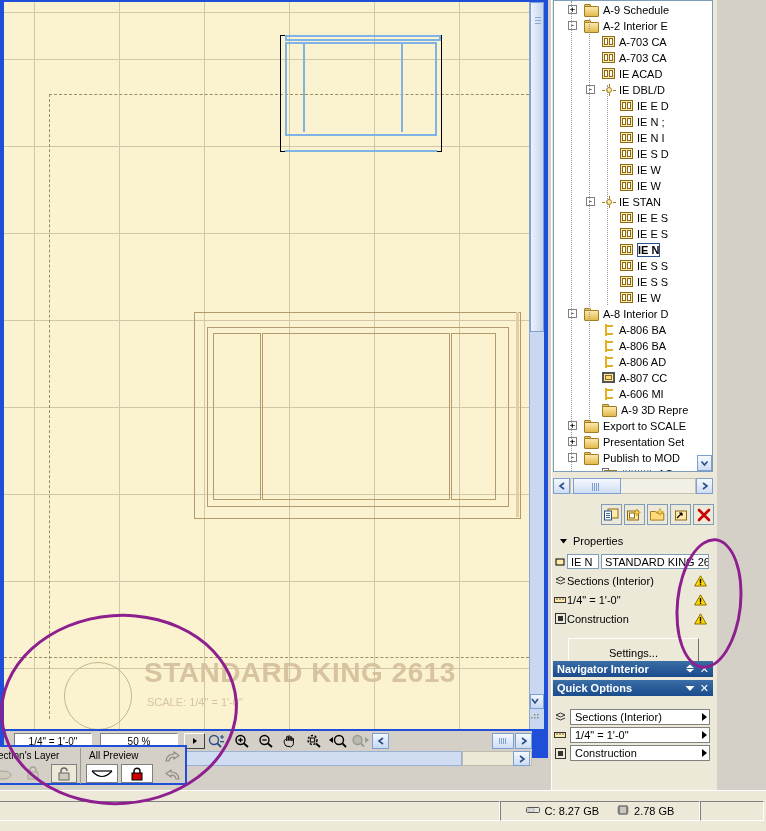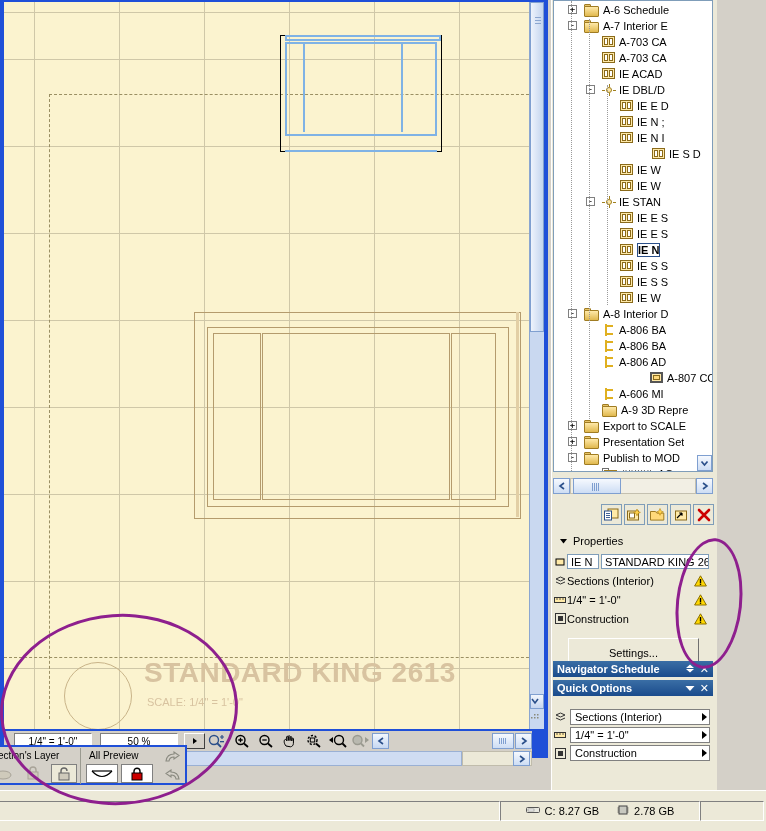--- a/index.html
+++ b/index.html
@@ -371,29 +371,29 @@
 
 <div class="abs" id="nav-panel"></div>
 
 <div class="abs" id="tree-box">
     <div class="tree-row" style="top: 1px;">
       <span class="tw" style="left: 14px; top: 3px;">+</span>
       <span class="ic-folder" style="margin-left: 30px;">
         <span class="ft"></span>
         <span class="fb"></span>
       </span>
-      <span class="tree-label">A-6 Schedule</span>
+      <span class="tree-label">A-9 Schedule</span>
     </div>
     <div class="tree-row" style="top: 17px;">
       <span class="tw" style="left: 14px; top: 3px;">-</span>
       <span class="ic-folder" style="margin-left: 30px;">
         <span class="ft"></span>
         <span class="fb"></span>
       </span>
-      <span class="tree-label">A-7 Interior E</span>
+      <span class="tree-label">A-2 Interior E</span>
     </div>
     <div class="tree-row" style="top: 33px;">
       <span class="ic-view" style="margin-left: 48px;">
         <span class="vb"></span>
         <span class="vi"></span>
         <span class="vi2"></span>
       </span>
       <span class="tree-label">A-703 CA</span>
     </div>
     <div class="tree-row" style="top: 49px;">
@@ -440,21 +440,21 @@
       <span class="tree-label">IE N ;</span>
     </div>
     <div class="tree-row" style="top: 129px;">
       <span class="ic-view" style="margin-left: 66px;">
         <span class="vb"></span>
         <span class="vi"></span>
         <span class="vi2"></span>
       </span>
       <span class="tree-label">IE N I</span>
     </div>
-    <div class="tree-row" style="top: 145px; padding-left: 32px;">
+    <div class="tree-row" style="top: 145px;">
       <span class="ic-view" style="margin-left: 66px;">
         <span class="vb"></span>
         <span class="vi"></span>
         <span class="vi2"></span>
       </span>
       <span class="tree-label">IE S D</span>
     </div>
     <div class="tree-row" style="top: 161px;">
       <span class="ic-view" style="margin-left: 66px;">
         <span class="vb"></span>
@@ -555,21 +555,21 @@
       <span class="tree-label">A-806 BA</span>
     </div>
     <div class="tree-row" style="top: 353px;">
       <span class="ic-sect" style="margin-left: 48px;">
         <span class="sv"></span>
         <span class="sh1"></span>
         <span class="sh2"></span>
       </span>
       <span class="tree-label">A-806 AD</span>
     </div>
-    <div class="tree-row" style="top: 369px; padding-left: 48px;">
+    <div class="tree-row" style="top: 369px;">
       <span class="ic-view" style="margin-left: 48px;">
         <span class="vb" style="border:2px solid #555"></span>
         <span class="vi" style="left:3px;top:3px;width:7px;height:5px;background:#ffd97a"></span>
       </span>
       <span class="tree-label">A-807 CC</span>
     </div>
     <div class="tree-row" style="top: 385px;">
       <span class="ic-sect" style="margin-left: 48px;">
         <span class="sv"></span>
         <span class="sh1"></span>
@@ -760,21 +760,21 @@
           <rect x="5.8" y="4" width="1.4" height="4" fill="#000"></rect>
           <rect x="5.8" y="8.6" width="1.4" height="1.3" fill="#000"></rect>
         </svg>
     </span>
   </div>
 
   <div class="settings-btn">Settings...</div>
 </div>
 
 <div class="tbar" style="top:661px;">
-  <span>Navigator Schedule</span>
+  <span>Navigator Interior</span>
   <span class="sp">
     <span>
       <svg width="10" height="9" viewBox="0 0 10 9">
           <path d="M5 0.5 L9 4 L1 4 Z M5 8.5 L9 5 L1 5 Z" fill="#fff"></path>
         </svg>
     </span>
     <span>✕</span>
   </span>
 </div>
 

